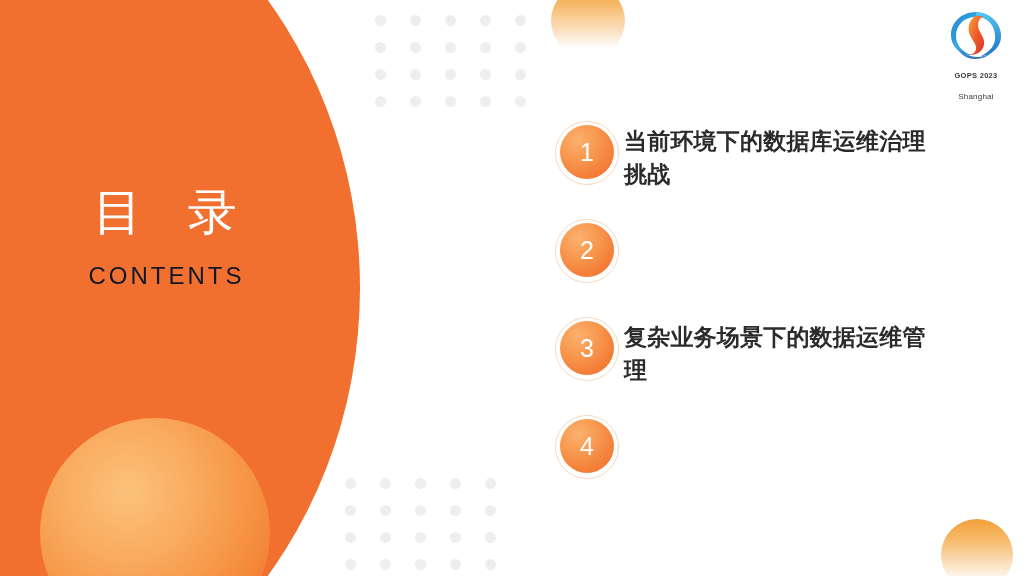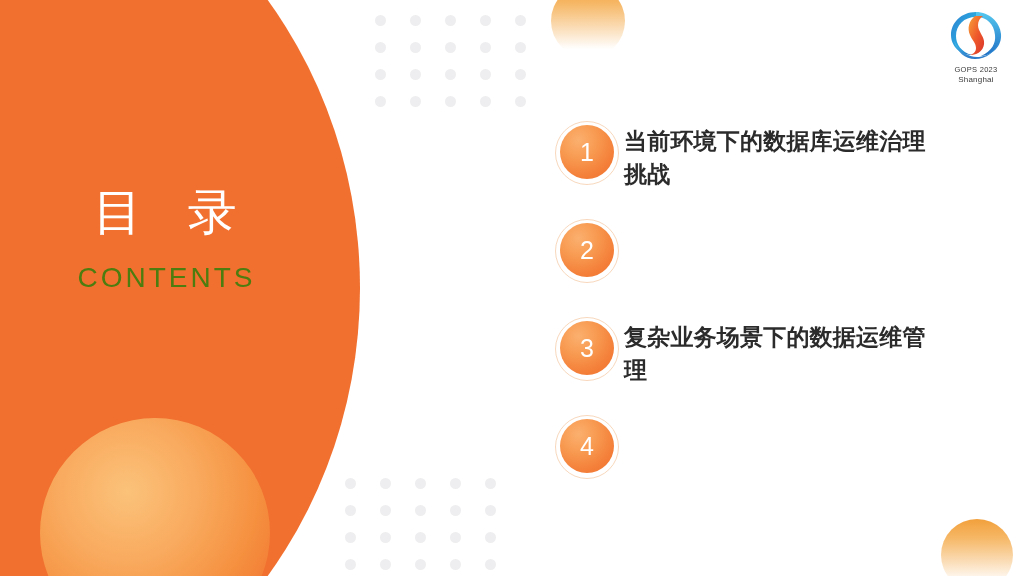--- a/index.html
+++ b/index.html
@@ -53,25 +53,25 @@
   .left-title {
     font-size: 49px;
     font-weight: 400;
     letter-spacing: 16px;
     line-height: 1.1;
     padding-left: 16px;
     white-space: nowrap;
   }
   .left-sub {
     margin-top: 22px;
-    font-size: 28px;
+    font-size: 24px;
     font-weight: 300;
     letter-spacing: 3px;
     padding-left: 3px;
-    color: #4d7c0f;
+    color: #0f172a;
   }
 
   
   .dot-grid {
     position: absolute;
     display: grid;
     grid-template-columns: repeat(5, 35px);
     grid-template-rows: repeat(4, 27px);
   }
   .dot-grid span {
@@ -99,31 +99,31 @@
     position: absolute;
     left: 934px;
     top: 8px;
     width: 84px;
     height: 78px;
     text-align: center;
   }
   .logo-mark { width: 62px; height: 52px; margin: 0 auto; display: block; }
   .logo-line1 {
     font-size: 7.5px;
-    font-weight: 400;
+    font-weight: 700;
     color: #3a3a3a;
     letter-spacing: 0.3px;
-    margin-top: 5px;
+    margin-top: 11px;
   }
   .logo-line2 {
     font-size: 8px;
     font-weight: 400;
     color: #3a3a3a;
     letter-spacing: 0.2px;
-    margin-top: 1px;
+    margin-top: 12px;
   }
 
   
   .agenda {
     position: absolute;
     left: 552px;
     top: 118px;
     width: 420px;
   }
   .agenda-item {

